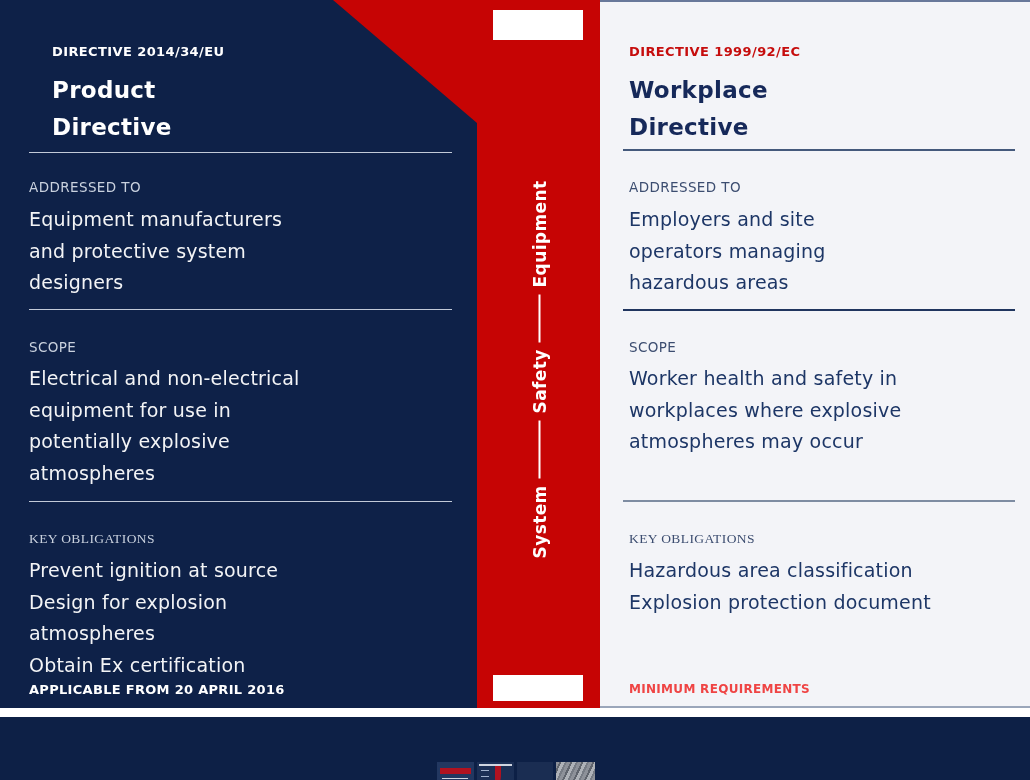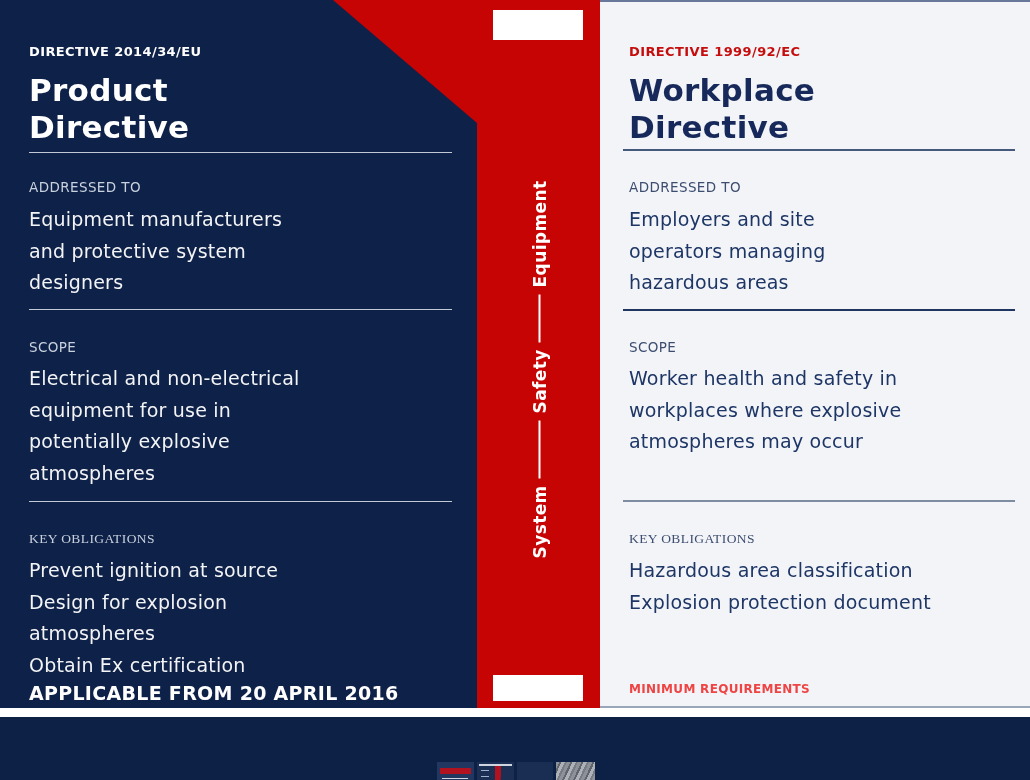--- a/index.html
+++ b/index.html
@@ -21,24 +21,24 @@
   .axis { position:absolute; left:350px; top:356px; width:378px; height:27px;
           transform:rotate(-90deg); transform-origin:center;
           display:flex; align-items:center; justify-content:center; gap:7px; }
   .axis-word { color:#ffffff; font-weight:bold; font-size:17px; letter-spacing:0.4px; white-space:nowrap; }
   .axis-line { height:2px; background:#ffffff; }
   .axis-line.a { width:58px; }
   .axis-line.b { width:48px; }
 
   
   .eyebrow  { position:absolute; font-size:13px; font-weight:bold; letter-spacing:0.4px; top:44px; }
-  .title    { position:absolute; top:72px; font-size:31px; font-weight:bold; line-height:37px; letter-spacing:0.3px; }
+  .title    { position:absolute; top:72px; font-size:23px; font-weight:bold; line-height:37px; letter-spacing:0.3px; }
   .caption  { position:absolute; font-size:13.5px; letter-spacing:0.4px; }
   .bodytxt  { position:absolute; font-size:19px; line-height:31.6px; letter-spacing:0.2px; }
-  .footnote { position:absolute; top:682px; font-size:19px; font-weight:bold; letter-spacing:0.3px; }
+  .footnote { position:absolute; top:682px; font-size:13px; font-weight:bold; letter-spacing:0.3px; }
   .divider  { position:absolute; }
 
   
   .lp { left:29px; }
   .left-panel-text .eyebrow, .left-panel-text .title, .left-panel-text .footnote { color:#ffffff; }
   .left-panel-text .caption { color:#c9d1de; }
   .left-panel-text .bodytxt { color:#f3f4f6; }
   .div-l { left:29px; width:423px; height:1px; background:#c2cad8; }
   .div-l.d1 { top:152px; } .div-l.d2 { top:309px; } .div-l.d3 { top:501px; }
   .cap1 { top:179px; } .body1 { top:204px; }
@@ -71,21 +71,21 @@
   .t2-top  { position:absolute; left:2px; top:2px; width:33px; height:2px; background:#cfd5e0; }
   .t2-red  { position:absolute; left:18px; top:4px; width:6px; height:20px; background:#b01220; border-radius:0 0 60% 0; }
   .t2-col  { position:absolute; left:4px; top:8px; width:8px; height:1px; background:#9fb0cc; }
 </style>
 </head>
 <body>
 
 <div class="canvas">
 
   <div class="left-panel left-panel-text">
-    <div style="position:relative; width:444px; height:708px;">
+    <div style="position:relative; width:444px; height:708px;margin-left:23px;">
       <div class="eyebrow lp">DIRECTIVE 2014/34/EU</div>
       <div class="title lp">
         <div>Product</div>
         <div>Directive</div>
       </div>
     </div>
   </div>
   <div class="divider div-l d1"></div>
 
   <div class="left-panel-text">

